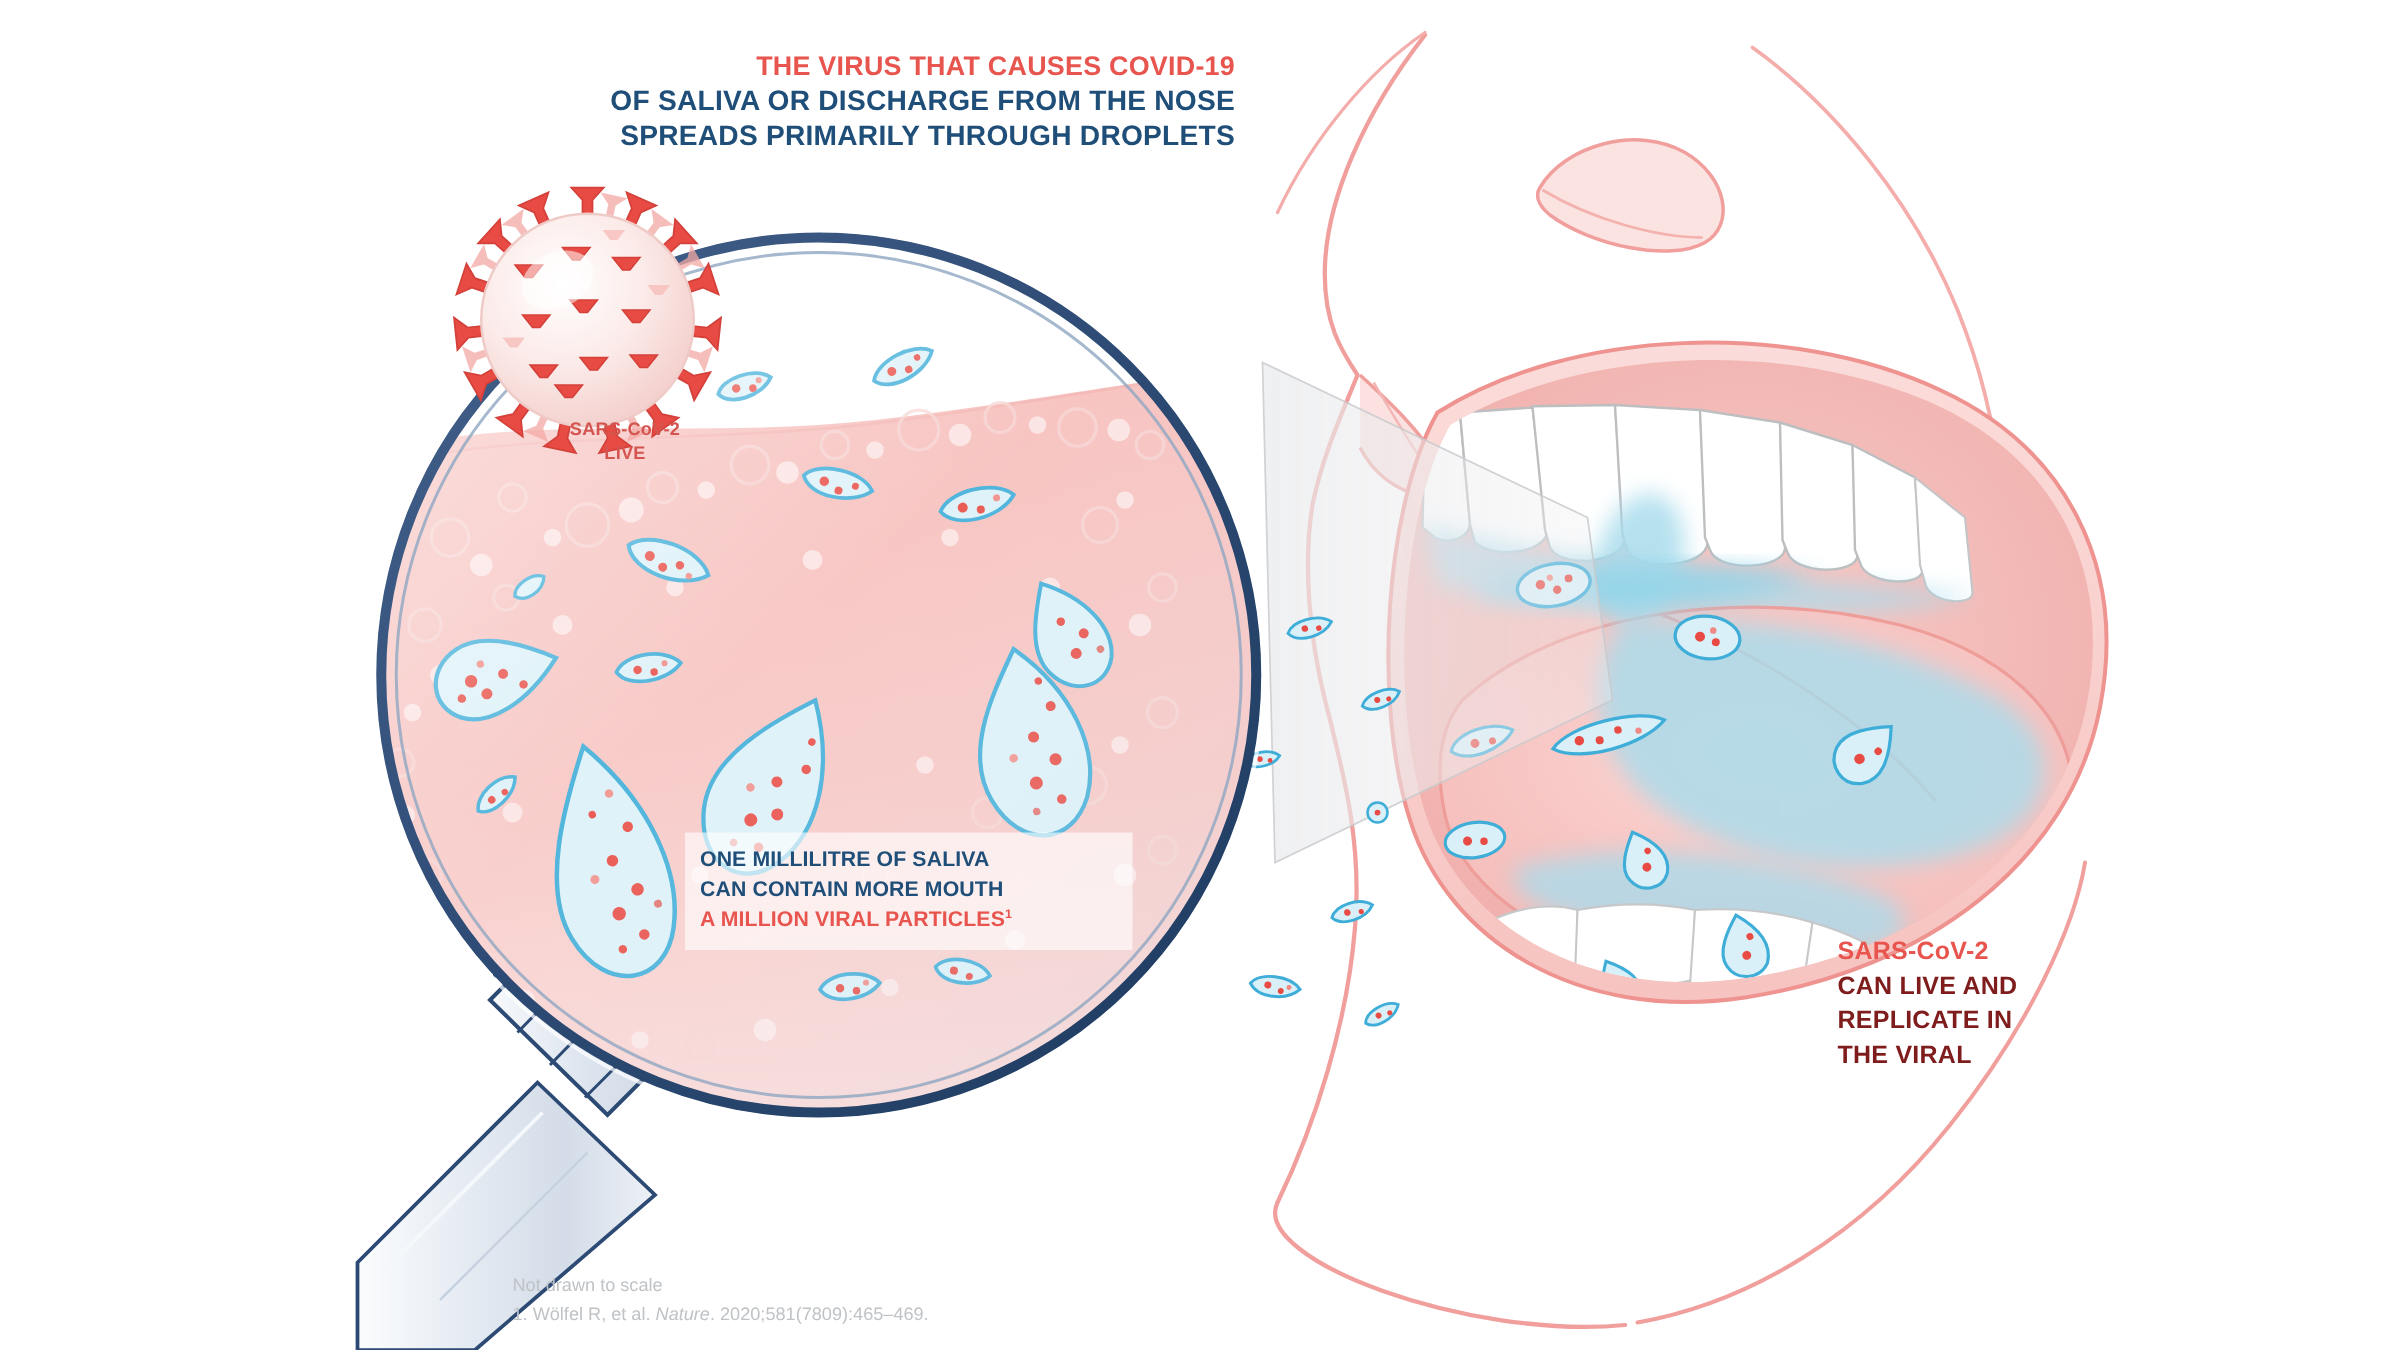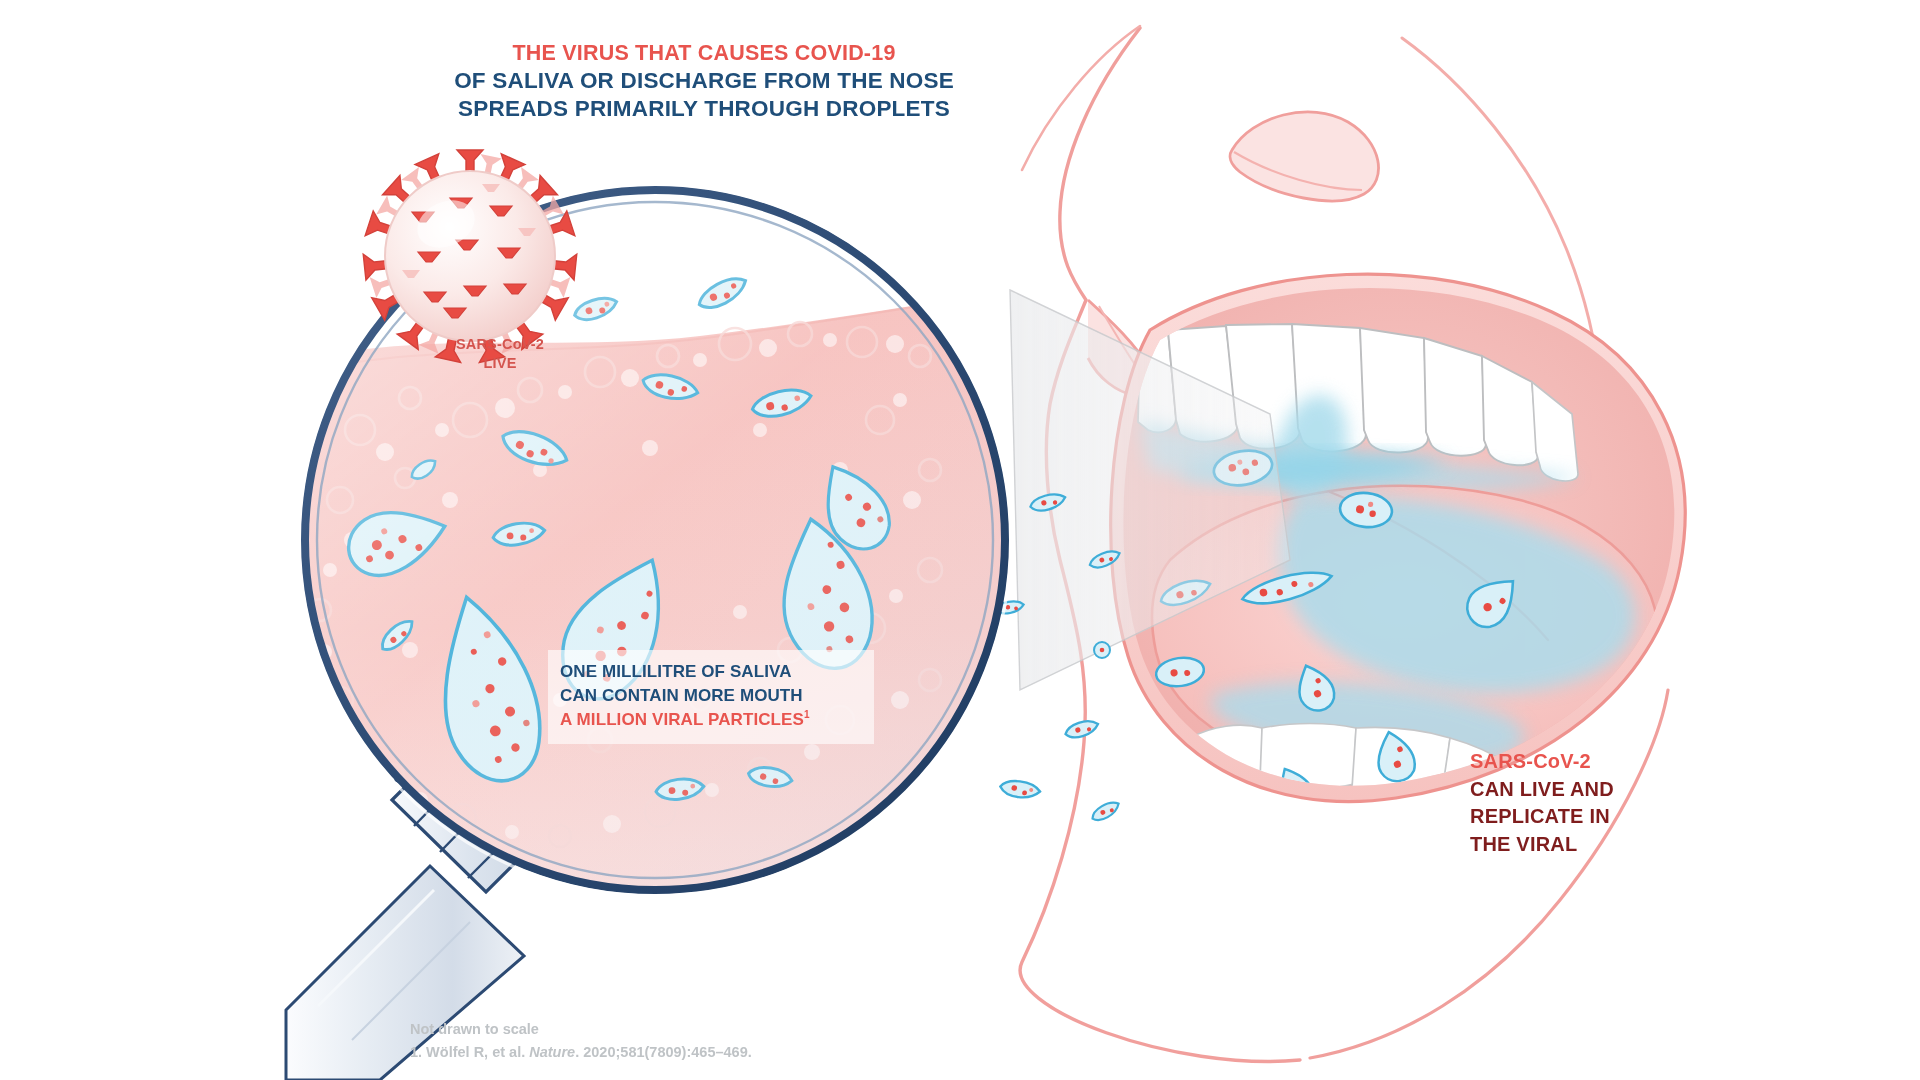--- a/index.html
+++ b/index.html
@@ -10,23 +10,23 @@
     font-family:"Liberation Sans", sans-serif;
     overflow:hidden;
   }
   #stage { position:relative; width:1920px; height:1080px; background:#fff; }
 
   svg.layer { position:absolute; top:0; left:0; width:1920px; height:1080px; }
 
   
   .headline {
     position:absolute;
-    left:404px; top:40px;
+    left:388px; top:40px;
     width:600px;
-    text-align:center;
+    text-align:right;
     line-height:1.24;
     letter-spacing:0.2px;
   }
   .headline .ln { display:block; font-weight:bold; }
   .headline .red  { color:#E8544E; font-size:21.5px; }
   .headline .navy { color:#1F4E79; font-size:22.5px; }
 
   .virus-label {
     position:absolute;
     left:395px; top:335px;
@@ -35,22 +35,22 @@
     color:#D4554F;
     font-size:14.5px;
     font-weight:bold;
     line-height:1.3;
     letter-spacing:0.2px;
   }
   .virus-label .ln { display:block; }
 
   .callout {
     position:absolute;
-    left:548px; top:650px;
-    width:326px;
+    left:548px; top:666px;
+    width:358px;
     padding:10px 12px 12px 12px;
     background:rgba(255,255,255,0.62);
     line-height:1.42;
     letter-spacing:0.1px;
   }
   .callout .ln { display:block; font-weight:bold; font-size:17px; }
   .callout .navy { color:#1F4E79; }
   .callout .red  { color:#E8544E; }
   .callout sup { font-size:10px; vertical-align:super; }
 
@@ -65,21 +65,21 @@
   .mouth-label .red  { color:#E8544E; }
   .mouth-label .navy { color:#7f1d1d; }
 
   .footnotes {
     position:absolute;
     left:410px; top:1018px;
     color:#BFC3C6;
     font-size:14.5px;
     line-height:1.6;
   }
-  .footnotes .ln { display:block; font-weight:bold; }
+  .footnotes .ln { display:block; font-weight:normal; }
   .footnotes .ital { font-style:italic; }
 </style>
 </head>
 <body>
 
 <div id="stage">
 
   <svg class="layer" viewBox="0 0 1920 1080">
     <defs>
 

